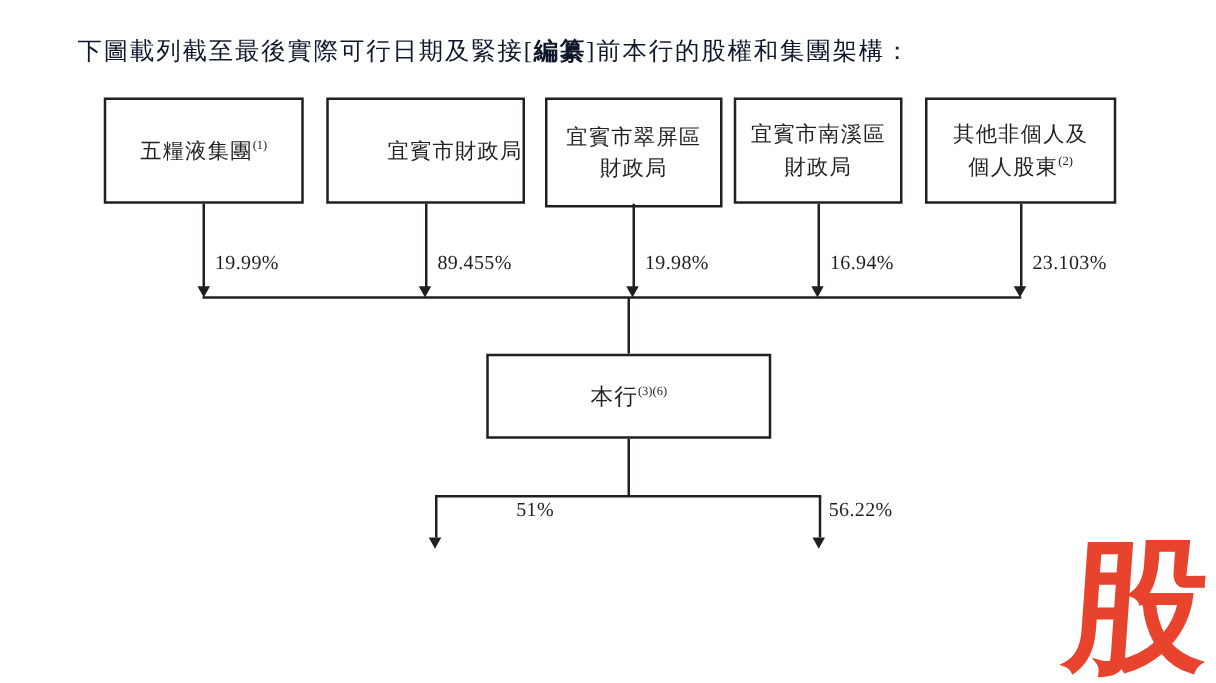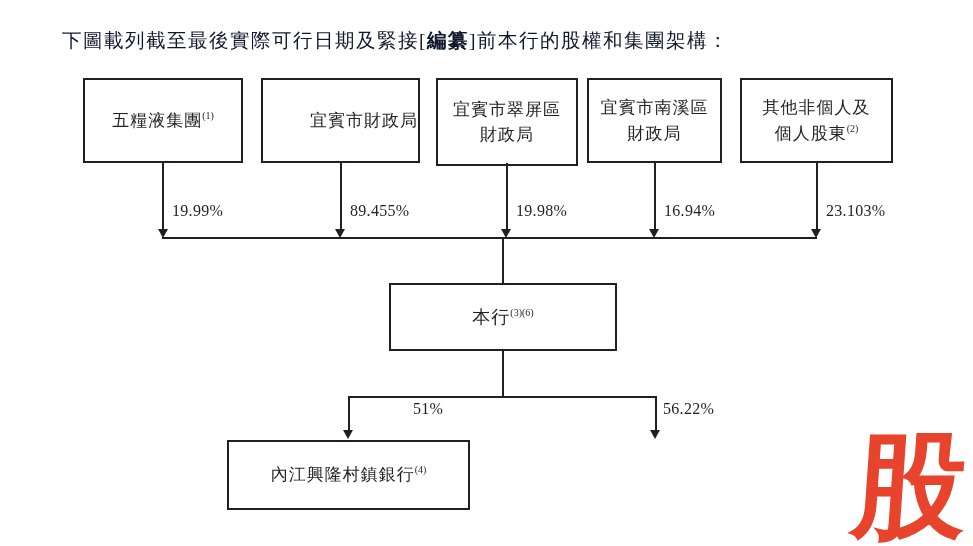--- a/index.html
+++ b/index.html
@@ -124,19 +124,16 @@
   <div class="vline" style="left:502px; top:351px; height:46px;"></div>
   <div class="hline" style="left:348px; top:396px; width:309px;"></div>
   <div class="vline" style="left:348px; top:397px; height:33px;"></div>
   <div class="vline" style="left:655px; top:397px; height:33px;"></div>
   <div class="arr" style="left:343px; top:430px;"></div>
   <div class="arr" style="left:650px; top:430px;"></div>
 
   <span class="pct" style="left:377px; top:400px;margin-left:36px;">51%</span>
   <span class="pct" style="left:663px; top:400px;">56.22%</span>
 
-  <div class="box s1">
-    <span class="lbl"><span>內江興隆村鎮銀行</span><sup>(4)</sup></span>
-  </div>
 
   <div class="watermark" style="color: rgb(232, 67, 44);">股</div>
 
 </div>
 
 </body></html>

